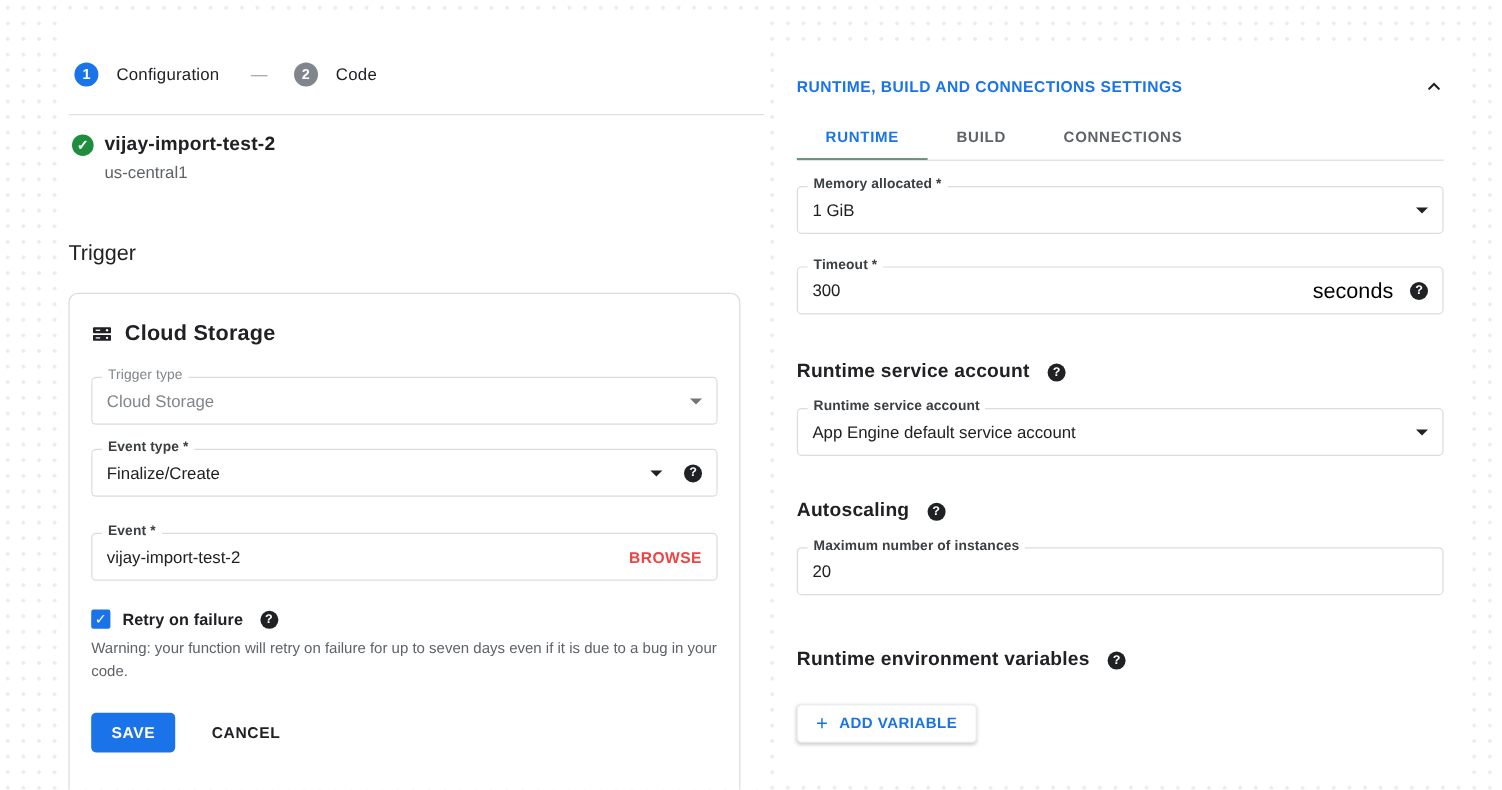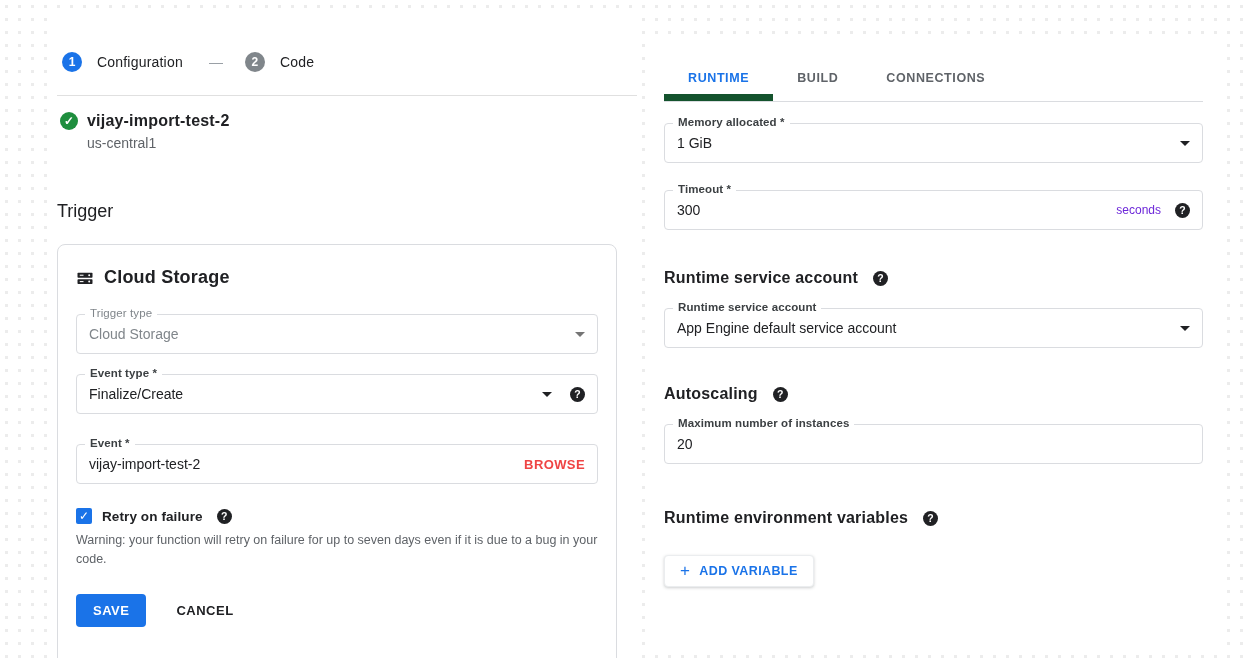--- a/index.html
+++ b/index.html
@@ -48,21 +48,21 @@
     border-top:5px solid #202124; margin-left:8px; flex:none; }
   .caret.gray { border-top-color:#757575; }
   .help-icon { width:15px; height:15px; border-radius:50%; background:#202124; color:#fff;
     font-size:10.5px; font-weight:bold; display:inline-flex; align-items:center;
     justify-content:center; flex:none; }
   .mfield .help-icon { margin-left:18px; }
   .field-tt { margin-top:26px; }
   .field-et { margin-top:20px; }
   .field-bk { margin-top:30px; }
   .browse-label { font-size:13px; font-weight:bold; letter-spacing:.4px; color:#ef4444; }
-  .suffix { color:#6d28d9; font-size:12px; margin-right:14px;margin-left:40px; }
+  .suffix { color:#000000; font-size:18px; margin-right:14px;margin-left:40px; }
 
   .retry-row { display:flex; align-items:center; margin-top:24px; }
   .checkbox { width:16px; height:16px; background:#1a73e8; border-radius:2px; color:#fff;
     display:flex; align-items:center; justify-content:center; font-size:12px; flex:none; }
   .retry-label { font-size:13.5px; font-weight:bold; margin-left:10px; letter-spacing:.1px; }
   .retry-row .help-icon { margin-left:14px; }
   .warning { margin-top:7px; font-size:12.5px; color:#5f6368; line-height:1.55; max-width:528px; }
   .actions { display:flex; align-items:center; margin-top:24px; }
   .save-btn { background:#1a73e8; color:#fff; border:none; border-radius:4px; padding:9px 17px;
     font-family:"Liberation Sans", sans-serif; font-size:13px; font-weight:bold;
@@ -70,21 +70,21 @@
   .cancel-btn { background:none; border:none; margin-left:24px; font-family:"Liberation Sans", sans-serif;
     font-size:13px; font-weight:bold; color:#202124; letter-spacing:.5px; cursor:pointer; }
 
   
   .settings-header { display:flex; align-items:center; justify-content:space-between; margin-top:20px; }
   .settings-title { color:#1a73e8; font-size:13px; font-weight:bold; letter-spacing:.4px; }
   .collapse-icon { display:flex; align-items:center; cursor:pointer; }
   .tabs { display:flex; border-bottom:1px solid #dadce0; margin-top:17px; }
   .tab { padding:10px 24px 12px; font-size:12.5px; font-weight:bold; letter-spacing:.6px;
     color:#5f6368; cursor:pointer; }
-  .tab.active { color:#1a73e8; border-bottom:7px solid #14532d; padding-bottom:9px; }
+  .tab.active { color:#1a73e8; border-bottom:1px solid #14532d; padding-bottom:9px; }
   .field-mem { margin-top:21px; }
   .field-to  { margin-top:27px; }
   .section-h { margin-top:39px; display:flex; align-items:center; font-size:16px; font-weight:bold;
     letter-spacing:.2px; }
   .section-h .help-icon { margin-left:15px; }
   .field-rsa { margin-top:21px; }
   .sec-auto { margin-top:37px; }
   .field-max { margin-top:21px; }
   .sec-env { margin-top:45px; }
   .add-var-btn { display:inline-flex; align-items:center; margin-top:28px; background:#fff;
@@ -169,20 +169,28 @@
 
     <div class="actions">
       <button class="save-btn">SAVE</button>
       <button class="cancel-btn">CANCEL</button>
     </div>
   </div>
 </div>
 
 <div class="panel" id="right-panel">
 
+  <div class="settings-header">
+    <span class="settings-title">RUNTIME, BUILD AND CONNECTIONS SETTINGS</span>
+    <span class="collapse-icon">
+      <svg width="16" height="16" viewBox="0 0 24 24" fill="none" stroke="#202124" stroke-width="2.6" stroke-linecap="round">
+        <path d="M6 15 L12 9 L18 15"></path>
+      </svg>
+    </span>
+  </div>
 
   <div class="tabs">
     <div class="tab active">RUNTIME</div>
     <div class="tab">BUILD</div>
     <div class="tab">CONNECTIONS</div>
   </div>
 
   <div class="mfield field-mem">
     <span class="mlabel">Memory allocated *</span>
     <span class="mvalue">1 GiB</span>

